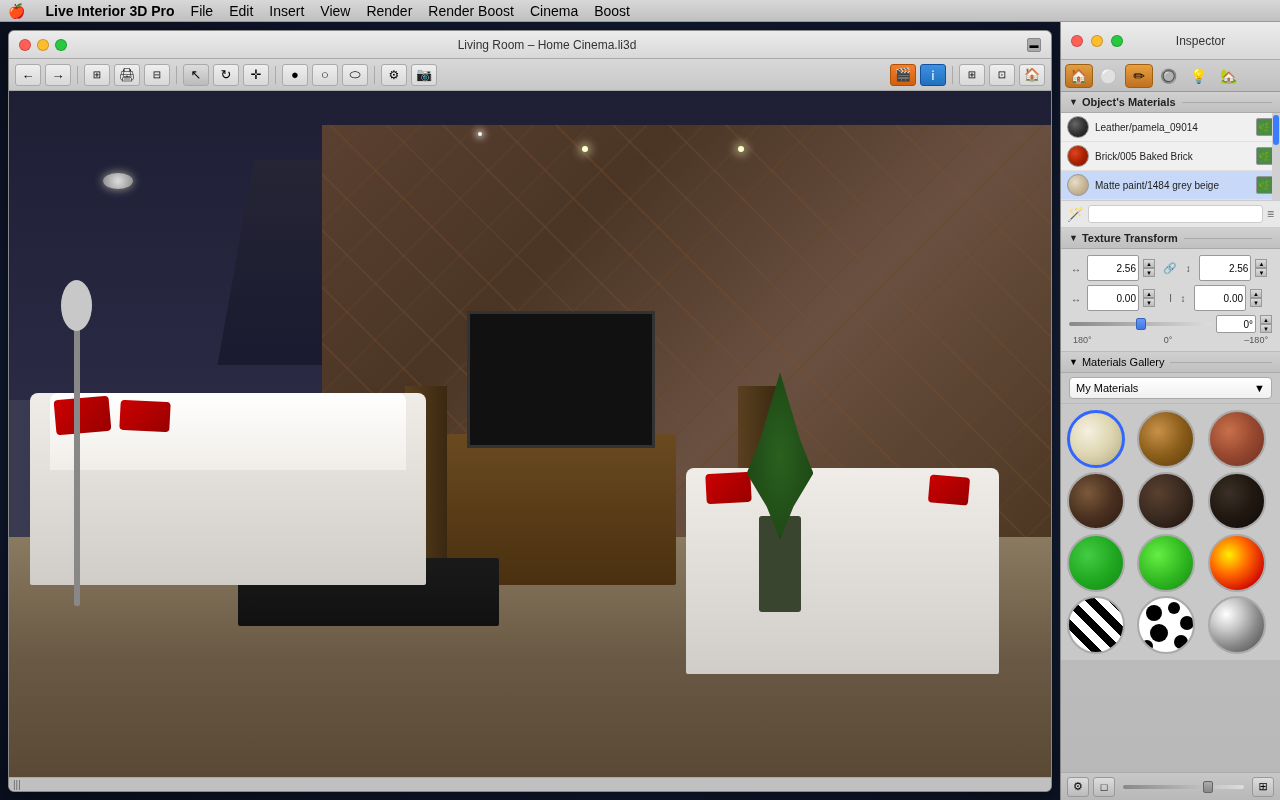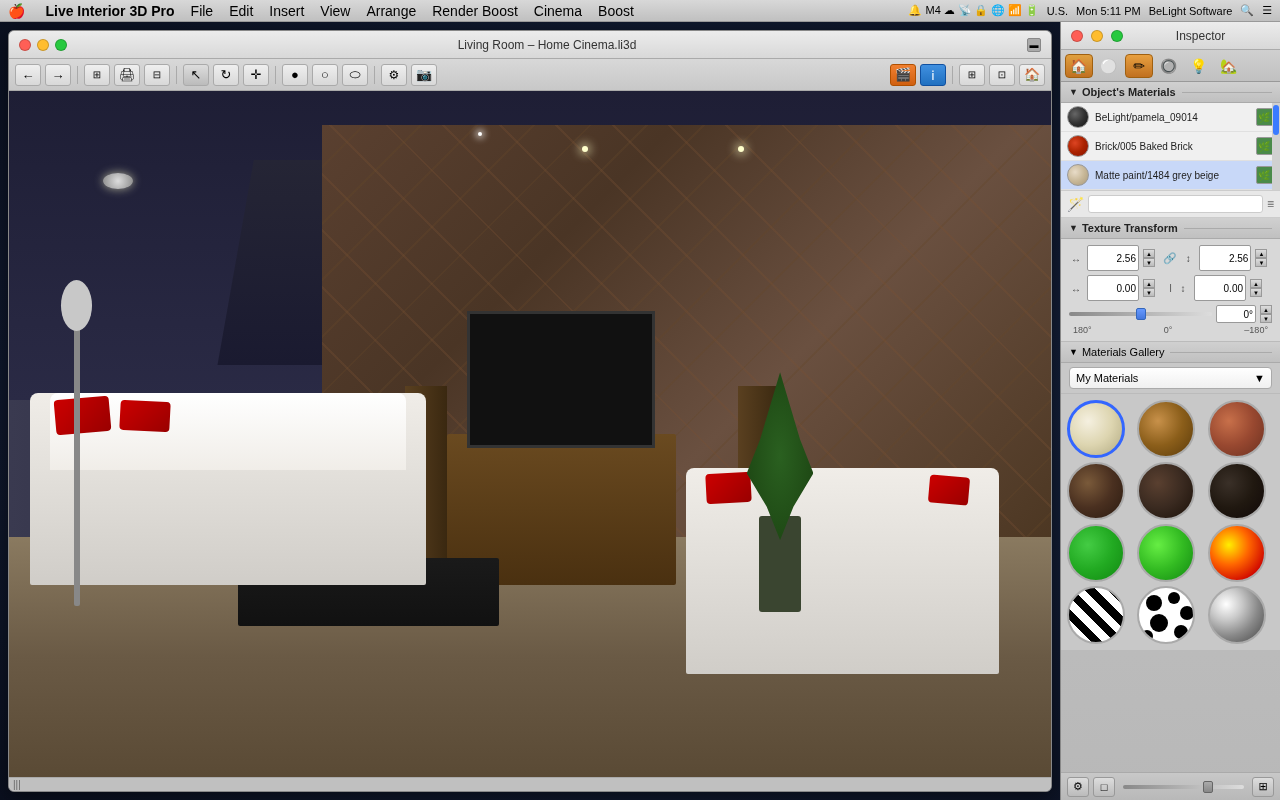--- a/index.html
+++ b/index.html
@@ -360,21 +360,21 @@
       width: 220px;
       min-width: 220px;
       background: linear-gradient(180deg, #c8c8c8 0%, #b8b8b8 100%);
       display: flex;
       flex-direction: column;
       border-left: 1px solid #888;
       height: 100%;
     }
 
     #inspector-titlebar {
-      height: 28px;
+      height: 38px;
       background: linear-gradient(to bottom, #ececec, #d8d8d8);
       display: flex;
       align-items: center;
       padding: 8px 10px;
       border-bottom: 1px solid #aaa;
       gap: 8px;
     }
 
     #inspector-toolbar {
       height: 32px;
@@ -769,32 +769,24 @@
 </head>
 <body>
 
 <div id="menubar">
   <span class="apple">🍎</span>
   <span class="menu-item bold">Live Interior 3D Pro</span>
   <span class="menu-item">File</span>
   <span class="menu-item">Edit</span>
   <span class="menu-item">Insert</span>
   <span class="menu-item">View</span>
-  <span class="menu-item">Arrange</span>
+  <span class="menu-item">Render</span>
   <span class="menu-item">Render Boost</span>
   <span class="menu-item">Cinema</span>
   <span class="menu-item">Boost</span>
-  <div class="right-side">
-    <span>🔔 M4 ☁ 📡 🔒 🌐 📶 🔋</span>
-    <span>U.S.</span>
-    <span>Mon 5:11 PM</span>
-    <span>BeLight Software</span>
-    <span>🔍</span>
-    <span>☰</span>
-  </div>
 </div>
 
 <div id="main-content">
 
   <div id="viewport-window">
     <div id="viewport-chrome">
 
       <div id="viewport-titlebar">
         <div class="traffic-light tl-close"></div>
         <div class="traffic-light tl-min"></div>
@@ -910,21 +902,21 @@
       <div class="section-header">
         <span class="section-arrow">▼</span>
         <span>Object's Materials</span>
         <div class="section-line"></div>
       </div>
 
       <div class="materials-list materials-scroll">
 
         <div class="material-item">
           <div class="mat-swatch" style="background:radial-gradient(circle at 35% 35%,#666,#333,#111);"></div>
-          <span class="mat-label">BeLight/pamela_09014</span>
+          <span class="mat-label">Leather/pamela_09014</span>
           <div class="mat-icon" style="background:#4a8a4a;">🌿</div>
         </div>
 
         <div class="material-item">
           <div class="mat-swatch" style="background:radial-gradient(circle at 35% 35%,#dd4422,#aa2200,#881100);"></div>
           <span class="mat-label">Brick/005 Baked Brick</span>
           <div class="mat-icon" style="background:#4a8a4a;">🌿</div>
         </div>
 
         <div class="material-item selected">

